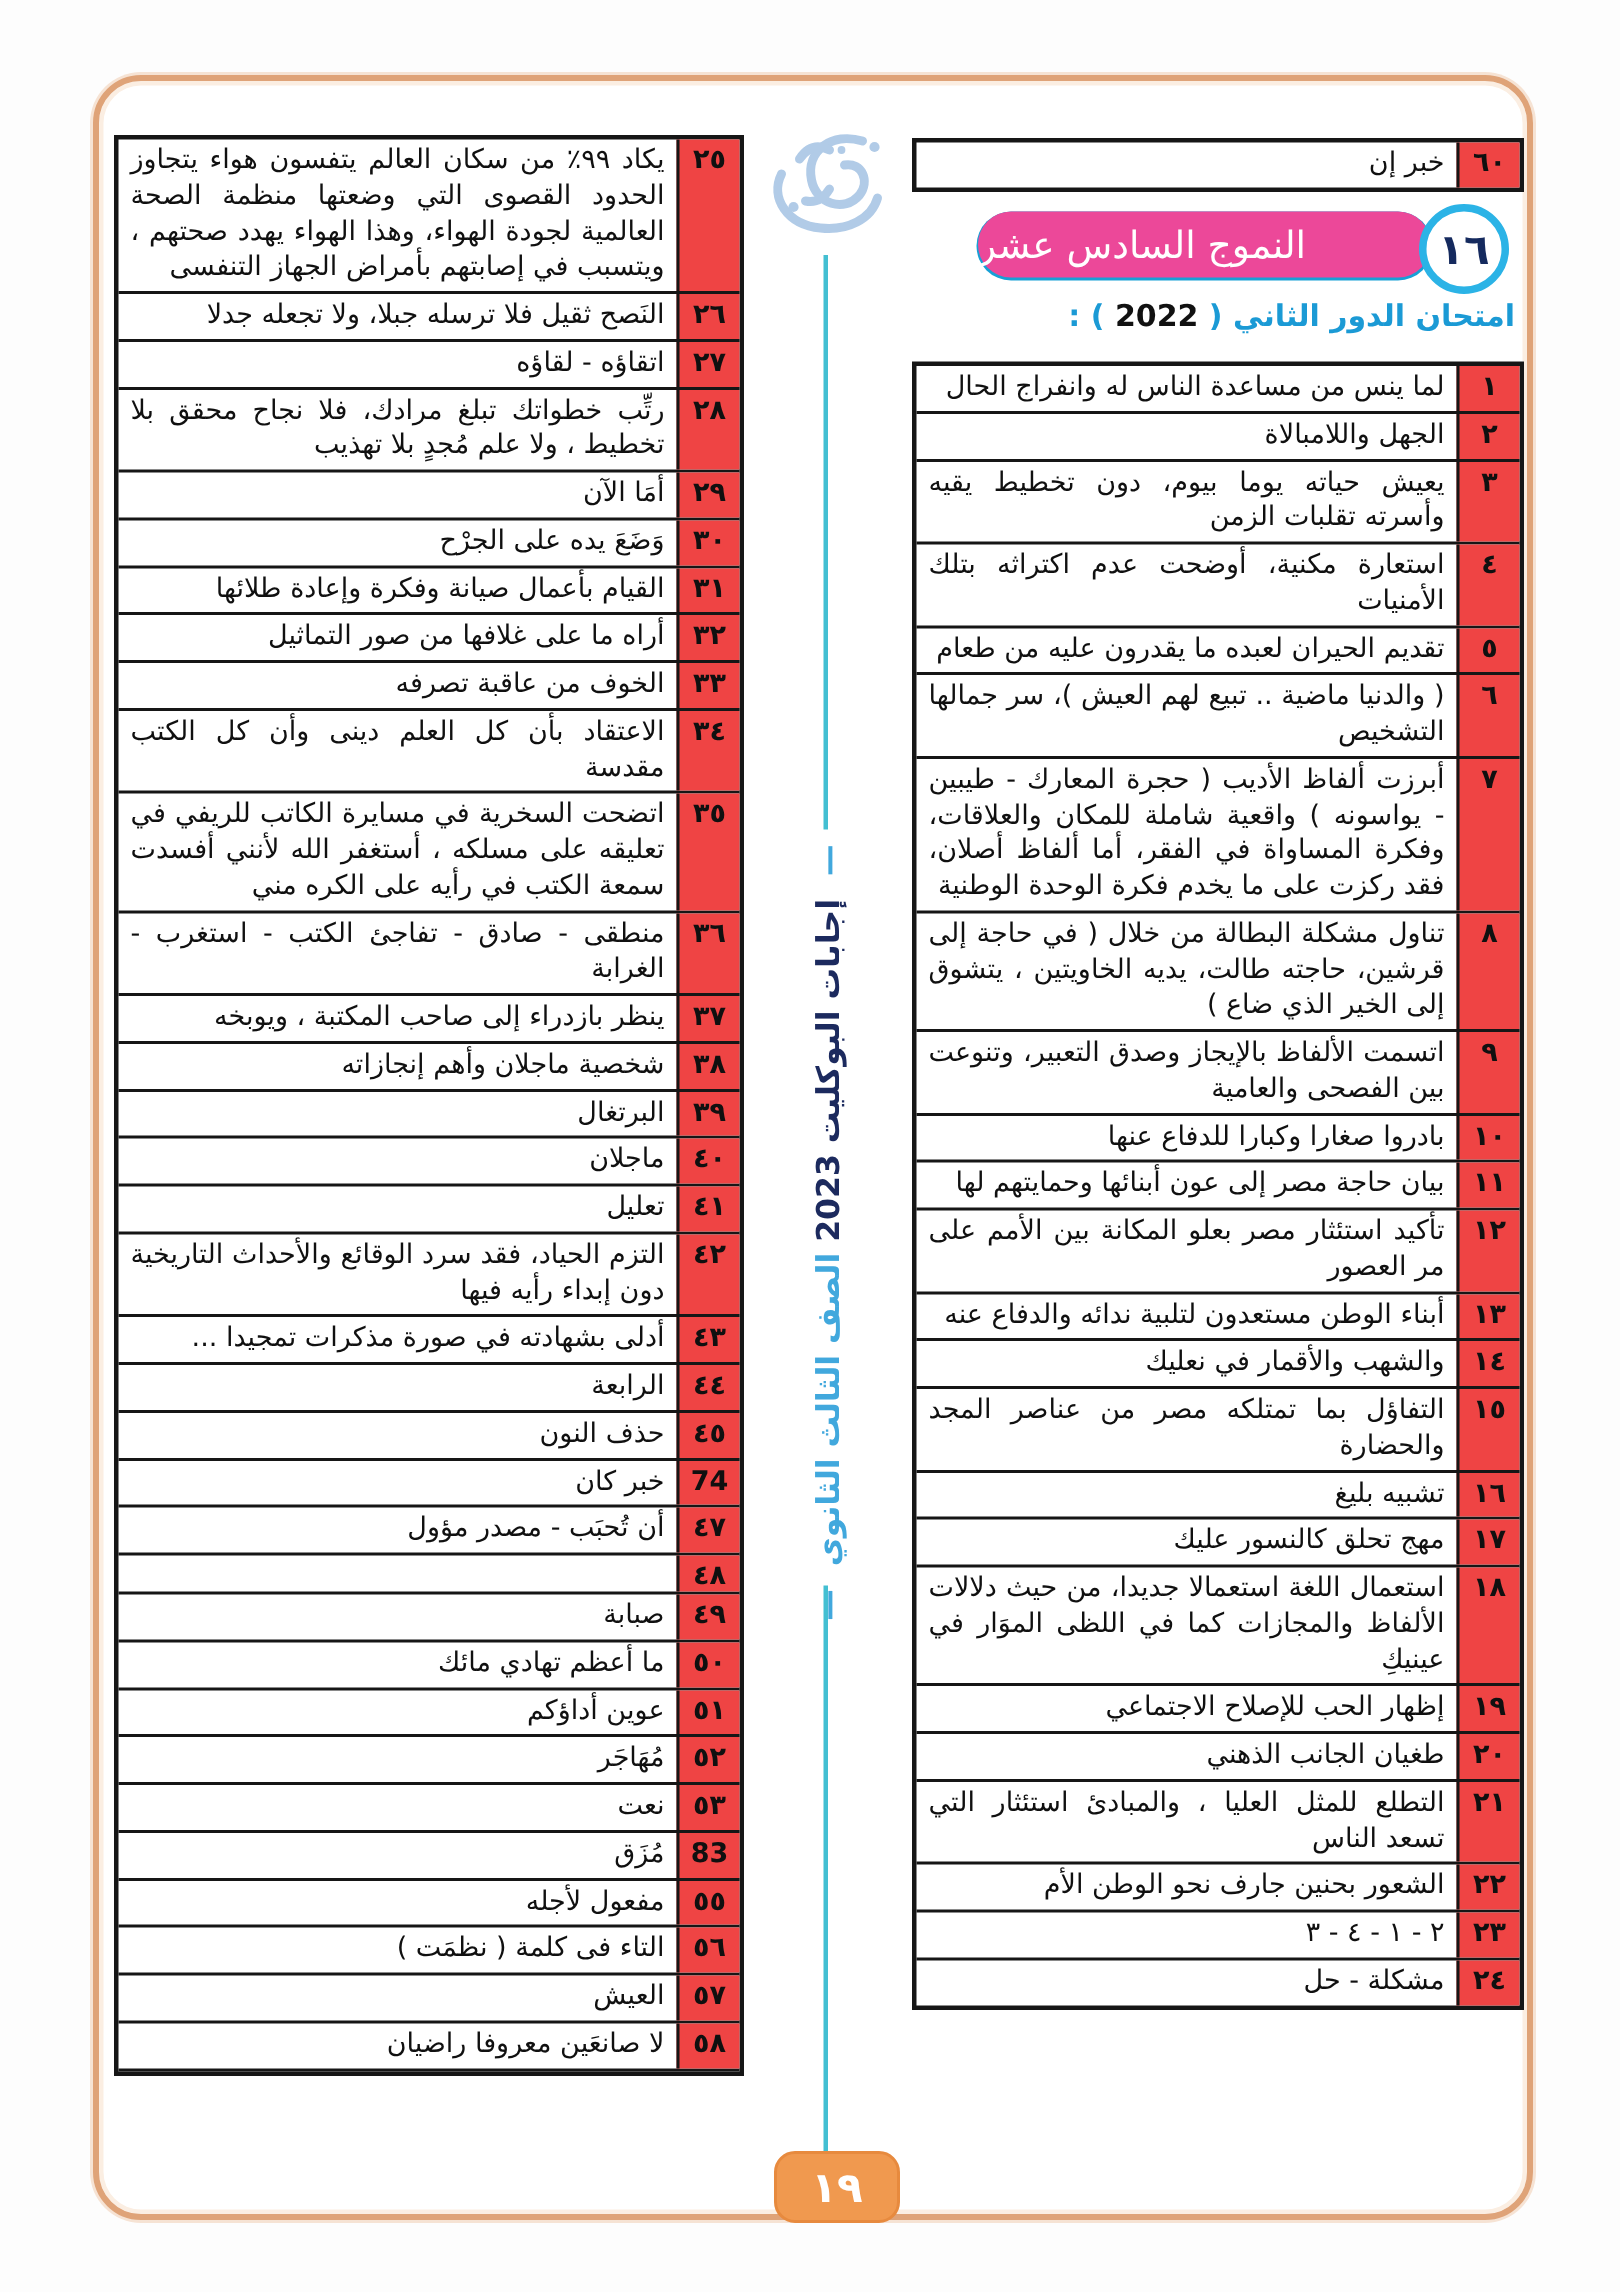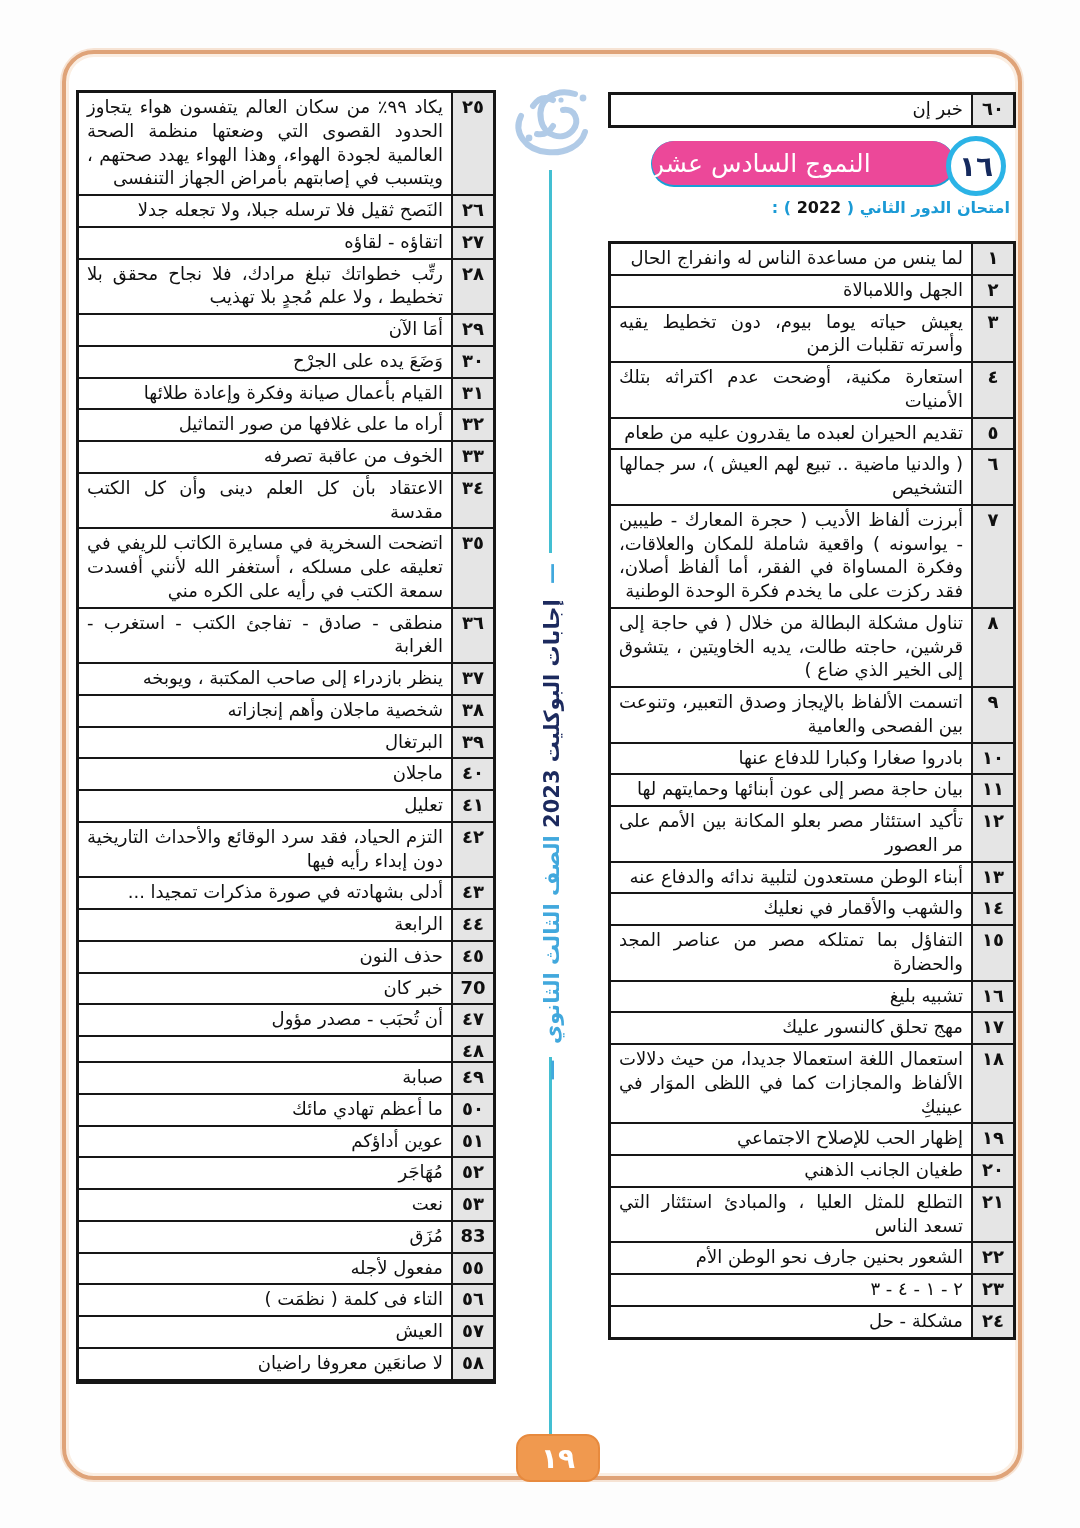--- a/index.html
+++ b/index.html
@@ -34,21 +34,21 @@
   }
   .spine-dark{color:#1c2a5e;}
   .spine-light{color:#41a8dd;}
   .spine-dash{color:#41a8dd;margin:0 8px;font-weight:bold;}
 
   
   .table{position:absolute;border:3px solid #161616;background:#fff;z-index:2;}
   .row{display:flex;align-items:stretch;}
   .row + .row{border-top:2px solid #161616;}
   .num{
-    flex:0 0 40px;width:40px;background:#e5e5e5;border-left:2px solid #161616;
+    flex:0 0 40px;width:40px;background:#ef4444;border-left:2px solid #161616;
     text-align:center;font-size:18px;font-weight:bold;color:#101010;
     padding-top:3px;
   }
   .txt{
     flex:1;padding:2px 8px 4px;font-size:18px;font-weight:normal;color:#101010;
     line-height:1.32;text-align:justify;text-justify:inter-word;
   }
   .left-table{left:76px;top:90px;width:414px;}
   .right-table{left:608px;top:241px;width:402px;}
   .row60{left:608px;top:92px;width:402px;}
@@ -62,21 +62,21 @@
     box-shadow:0 1px 0 1px #17a0d6;
   }
   .badge{
     position:absolute;left:946px;top:136px;width:50px;height:50px;border-radius:50%;
     background:#fff;border:5px solid #2bb3e6;color:#152a5e;
     display:flex;align-items:center;justify-content:center;
     font-size:28px;font-weight:bold;z-index:3;
   }
   .subtitle{
     position:absolute;left:608px;top:198px;width:402px;text-align:right;
-    color:#1b9ad5;font-size:16px;font-weight:bold;z-index:2;
+    color:#1b9ad5;font-size:20px;font-weight:bold;z-index:2;
   }
   .subtitle .year{color:#111;}
 
   
   .page-tab{
     position:absolute;left:516px;top:1434px;width:80px;height:44px;
     background:#f0994f;border:2px solid #e78a3e;border-radius:14px;
     color:#fff;font-size:28px;font-weight:bold;
     display:flex;align-items:center;justify-content:center;z-index:4;
   }
@@ -309,21 +309,21 @@
     </div>
       <div class="row">
       <div class="num">٤٤</div>
       <div class="txt">الرابعة</div>
     </div>
       <div class="row">
       <div class="num">٤٥</div>
       <div class="txt">حذف النون</div>
     </div>
       <div class="row">
-      <div class="num">70</div>
+      <div class="num">74</div>
       <div class="txt">خبر كان</div>
     </div>
       <div class="row">
       <div class="num">٤٧</div>
       <div class="txt">أن تُحبَب - مصدر مؤول</div>
     </div>
       <div class="row">
       <div class="num">٤٨</div>
     </div>
       <div class="row">

